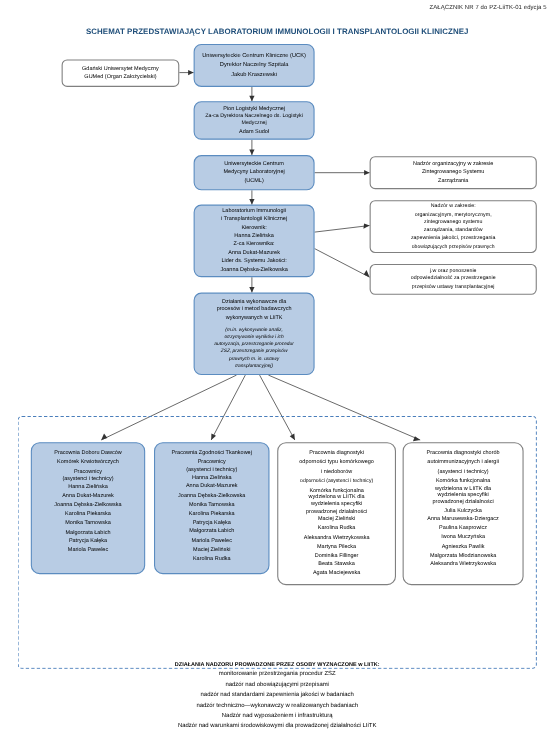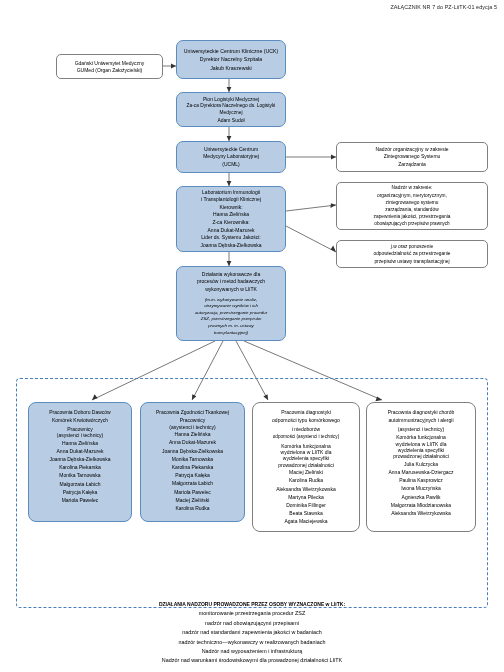--- a/index.html
+++ b/index.html
@@ -59,20 +59,21 @@
   .footer .fl{font-size:5.4px;line-height:9.4px;}
 
   svg.links{position:absolute;left:0;top:0;width:504px;height:672px;pointer-events:none;}
 </style>
 </head>
 <body>
 
 <div class="canvas">
 
   <div class="hdr-note">ZAŁĄCZNIK NR 7 do PZ-LiiTK-01 edycja 5</div>
+  <div class="title">SCHEMAT PRZEDSTAWIAJĄCY LABORATORIUM IMMUNOLOGII I TRANSPLANTOLOGII KLINICZNEJ</div>
 
   <svg class="links">
 
     <line x1="163" y1="66" x2="176" y2="66" stroke="#555" stroke-width="0.8"></line>
     <polygon points="176,66 171,63.6 171,68.4" fill="#333"></polygon>
 
     <line x1="229" y1="79" x2="229" y2="92" stroke="#555" stroke-width="0.8"></line>
     <polygon points="229,92 226.6,87 231.4,87" fill="#333"></polygon>
 
     <line x1="229" y1="127" x2="229" y2="141" stroke="#555" stroke-width="0.8"></line>

